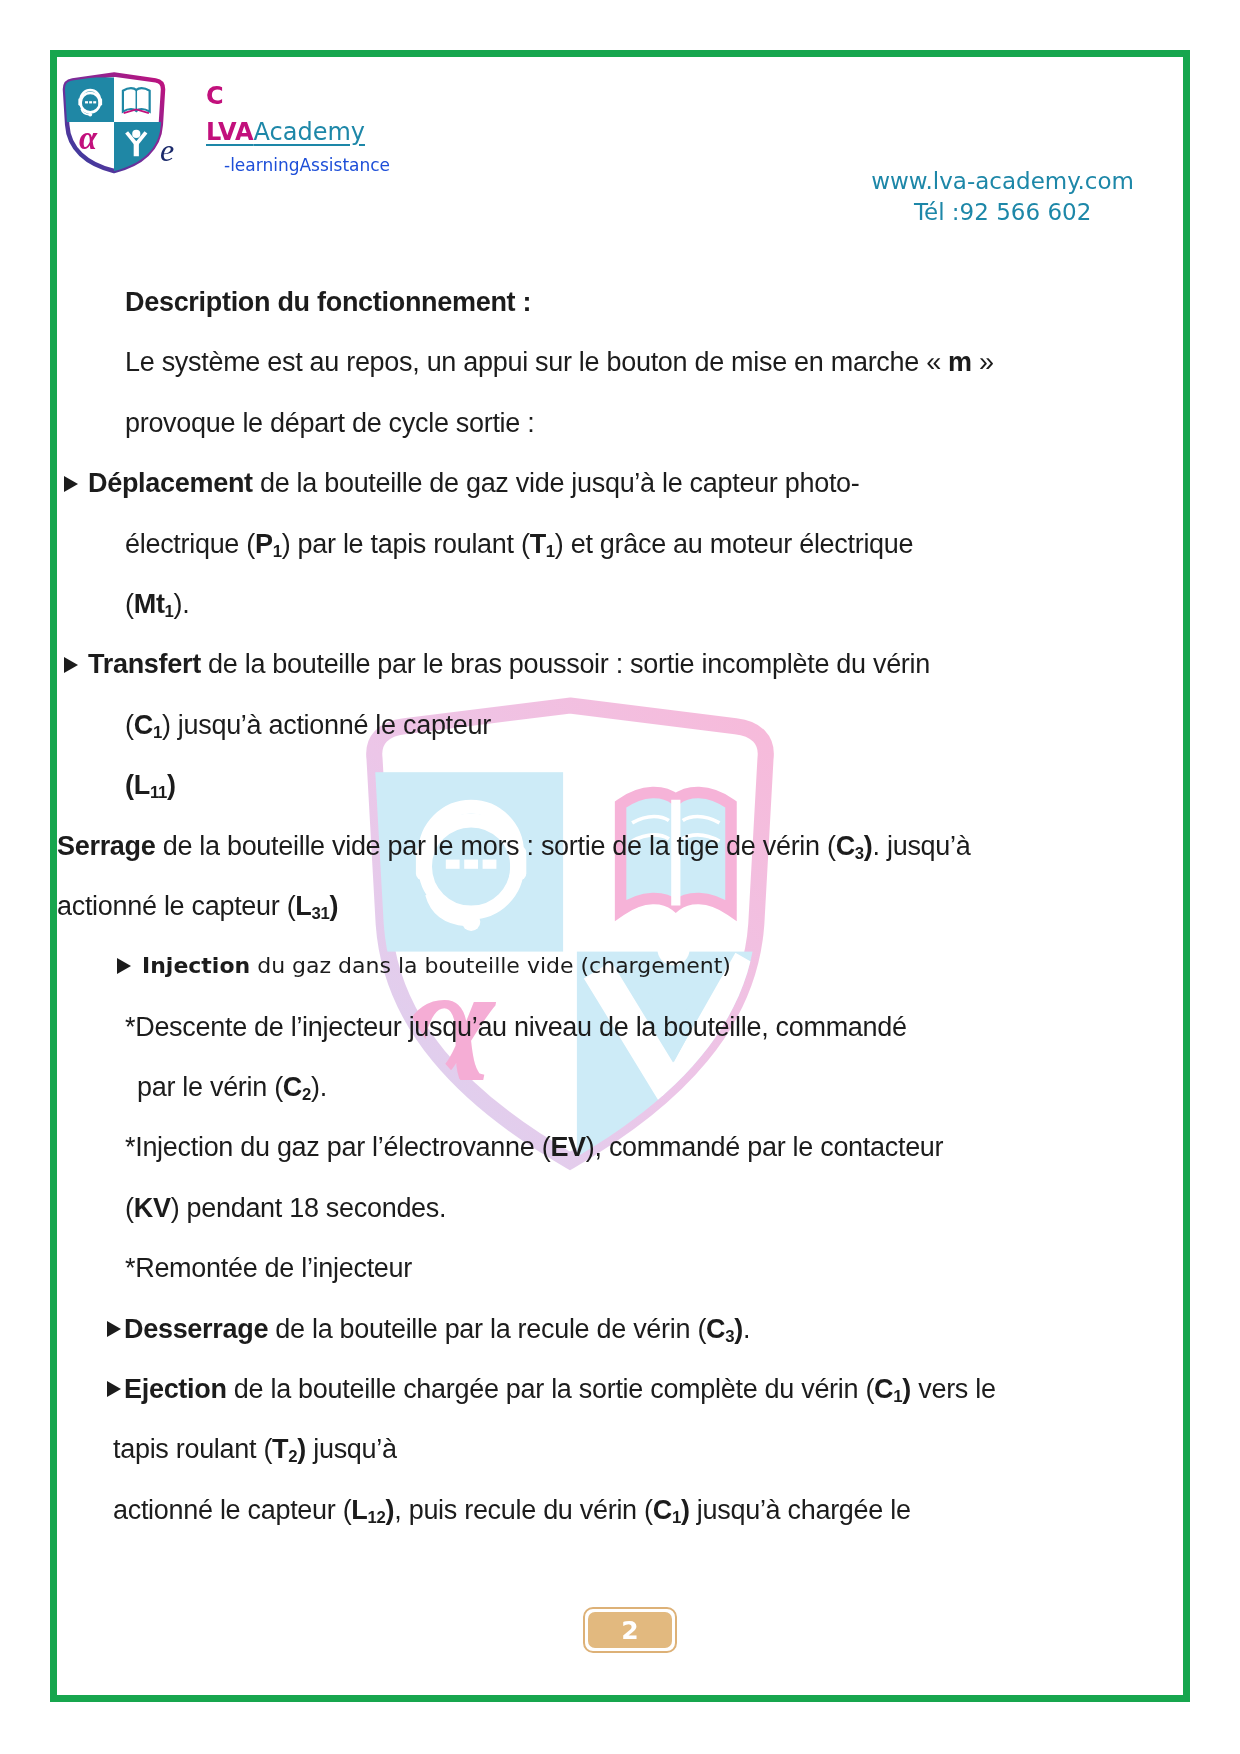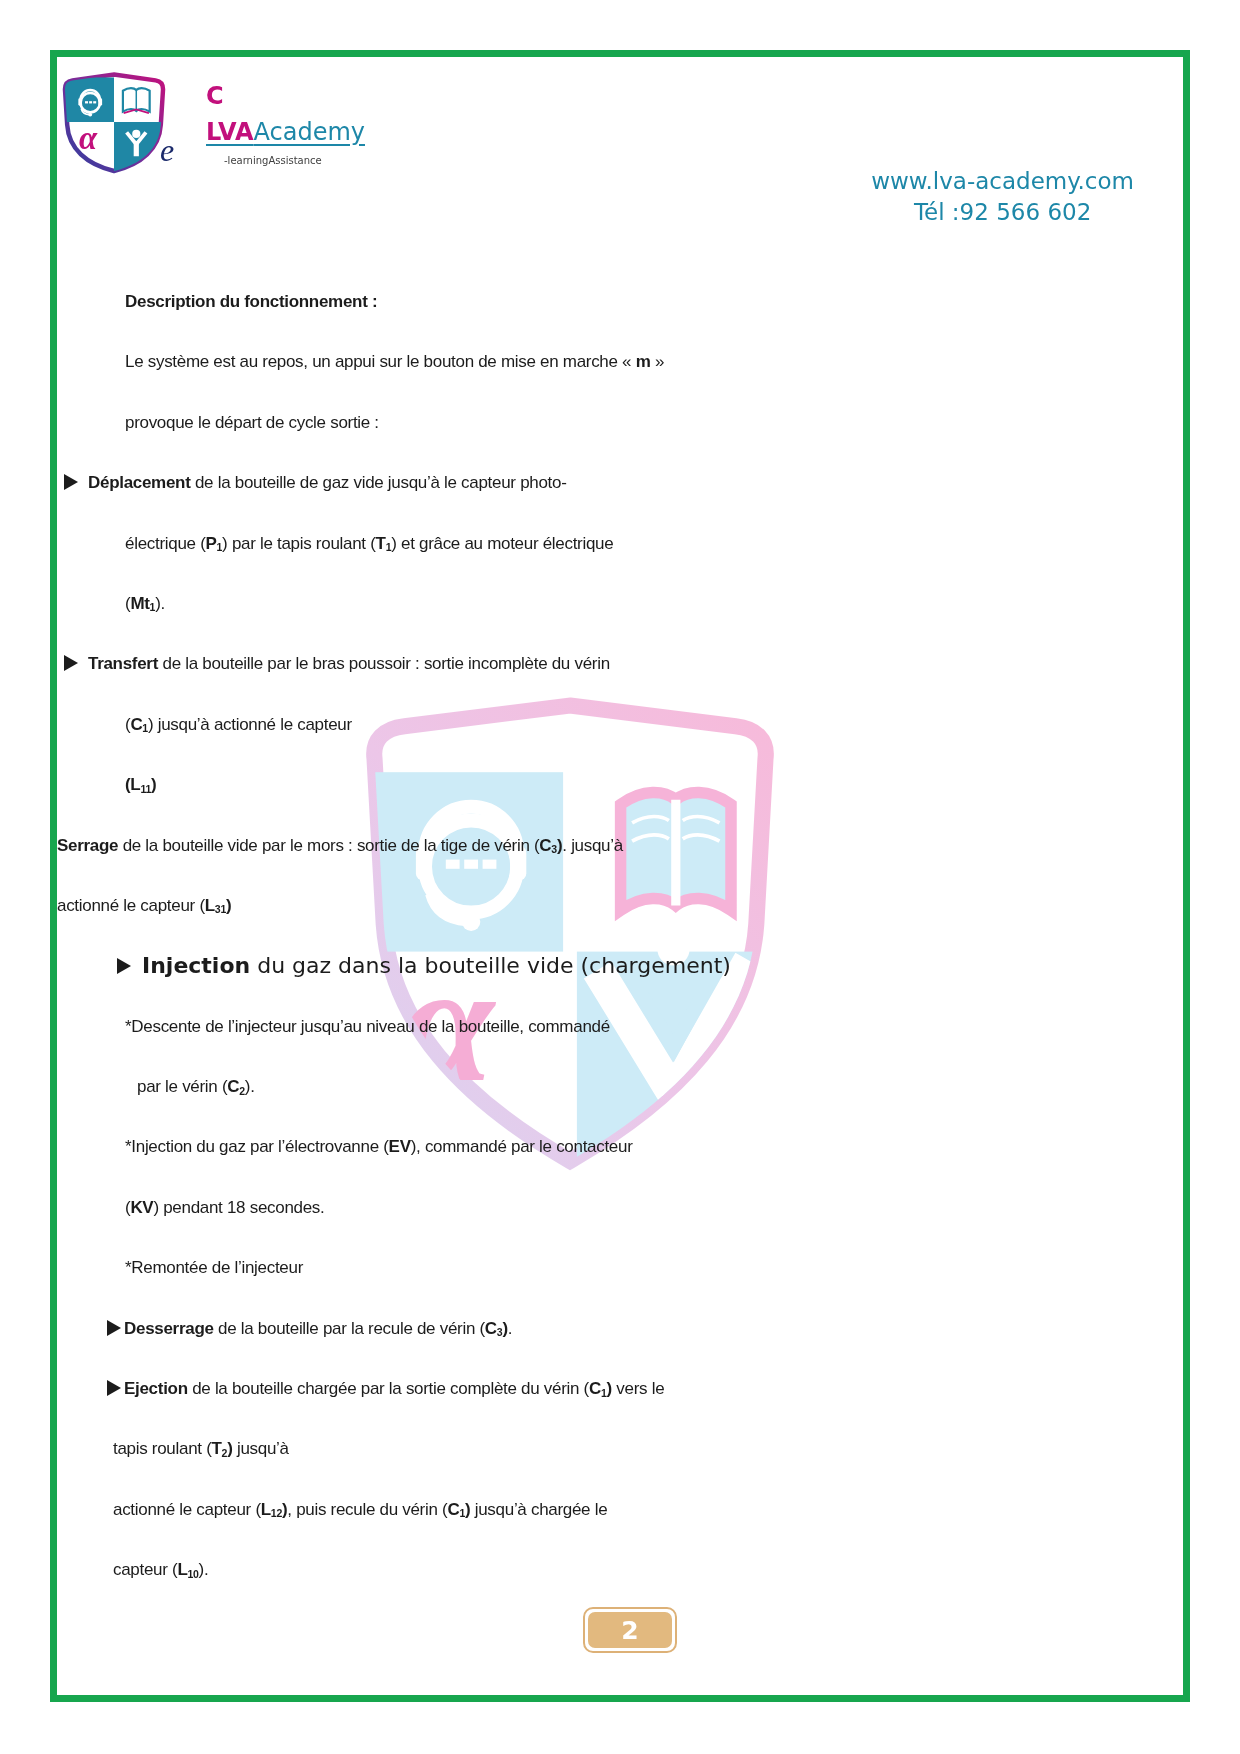--- a/index.html
+++ b/index.html
@@ -12,28 +12,28 @@
   .script-e{position:absolute;left:160px;top:132px;font-family:"Liberation Serif",serif;
             font-style:italic;color:#1b2a6b;font-size:32px;z-index:2;}
   .brand-c{position:absolute;left:206px;top:82px;font-family:"DejaVu Sans",sans-serif;
            font-weight:bold;font-size:24px;color:#c2107c;z-index:2;}
   .brand-line{position:absolute;left:206px;top:118px;font-family:"DejaVu Sans",sans-serif;
               font-size:24px;z-index:2;text-decoration:underline;
               text-decoration-color:#1d87a8;text-underline-offset:4px;}
   .brand-bold{color:#c2107c;font-weight:bold;}
   .brand-rest{color:#1d87a8;}
   .brand-tagline{position:absolute;left:224px;top:155px;font-family:"DejaVu Sans",sans-serif;
-                 font-size:10px;color:#404040;z-index:2;}
+                 font-size:17px;color:#1d4ed8;z-index:2;}
   .contact{position:absolute;right:106px;top:166px;text-align:center;z-index:2;
            font-family:"DejaVu Sans",sans-serif;font-size:23px;color:#1d87a8;line-height:31px;}
   
   .watermark{position:absolute;left:340px;top:693px;z-index:1;}
   
   .bodytext{position:absolute;left:57px;top:272px;right:57px;z-index:2;}
-  .line{height:60.4px;line-height:60.4px;white-space:nowrap;font-size:17px;letter-spacing:-0.3px;}
+  .line{height:60.4px;line-height:60.4px;white-space:nowrap;font-size:27px;letter-spacing:-0.3px;}
   .i0{}
   .i1{padding-left:68px;}
   .i2{padding-left:80px;}
   .i1c{padding-left:56px;}
   .arrow1{margin-left:7px;}
   .arrow2{padding-left:60px;}
   .arrow3{padding-left:50px;}
   .alt{font-family:"DejaVu Sans",sans-serif;font-size:22px;letter-spacing:0;}
   .b{font-weight:bold;}
   .sb{font-size:0.62em;position:relative;top:0.24em;}
@@ -161,20 +161,19 @@
       <div class="line arrow2 alt"><span class="marker gap2"></span><span class="b ">Injection</span><span class=""> du gaz dans la bouteille vide (chargement)</span></div>
       <div class="line i1"><span class="">*Descente de l’injecteur jusqu’au niveau de la bouteille, commandé</span></div>
       <div class="line i2"><span class="">par le vérin (</span><span class="b ">C</span><span class="b sb">2</span><span class="">).</span></div>
       <div class="line i1"><span class="">*Injection du gaz par l’électrovanne (</span><span class="b ">EV</span><span class="">), commandé par le contacteur</span></div>
       <div class="line i1"><span class="">(</span><span class="b ">KV</span><span class="">) pendant 18 secondes.</span></div>
       <div class="line i1"><span class="">*Remontée de l’injecteur</span></div>
       <div class="line arrow3"><span class="marker gap3"></span><span class="b ">Desserrage</span><span class=""> de la bouteille par la recule de vérin (</span><span class="b ">C</span><span class="b sb">3</span><span class="b ">)</span><span class="">.</span></div>
       <div class="line arrow3"><span class="marker gap3"></span><span class="b ">Ejection</span><span class=""> de la bouteille chargée par la sortie complète du vérin (</span><span class="b ">C</span><span class="b sb">1</span><span class="b ">)</span><span class=""> vers le</span></div>
       <div class="line i1c"><span class="">tapis roulant (</span><span class="b ">T</span><span class="b sb">2</span><span class="b ">)</span><span class=""> jusqu’à</span></div>
       <div class="line i1c"><span class="">actionné le capteur (</span><span class="b ">L</span><span class="b sb">12</span><span class="b ">)</span><span class="">, puis recule du vérin (</span><span class="b ">C</span><span class="b sb">1</span><span class="b ">)</span><span class=""> jusqu’à chargée le</span></div>
-      <div class="line i1c"><span class="">capteur (</span><span class="b ">L</span><span class="b sb">10</span><span class="">).</span></div>
     </div>
 
   <div class="badge-outer">
     <div class="badge-inner">2</div>
   </div>
 
 </div>
 
 </body></html>

